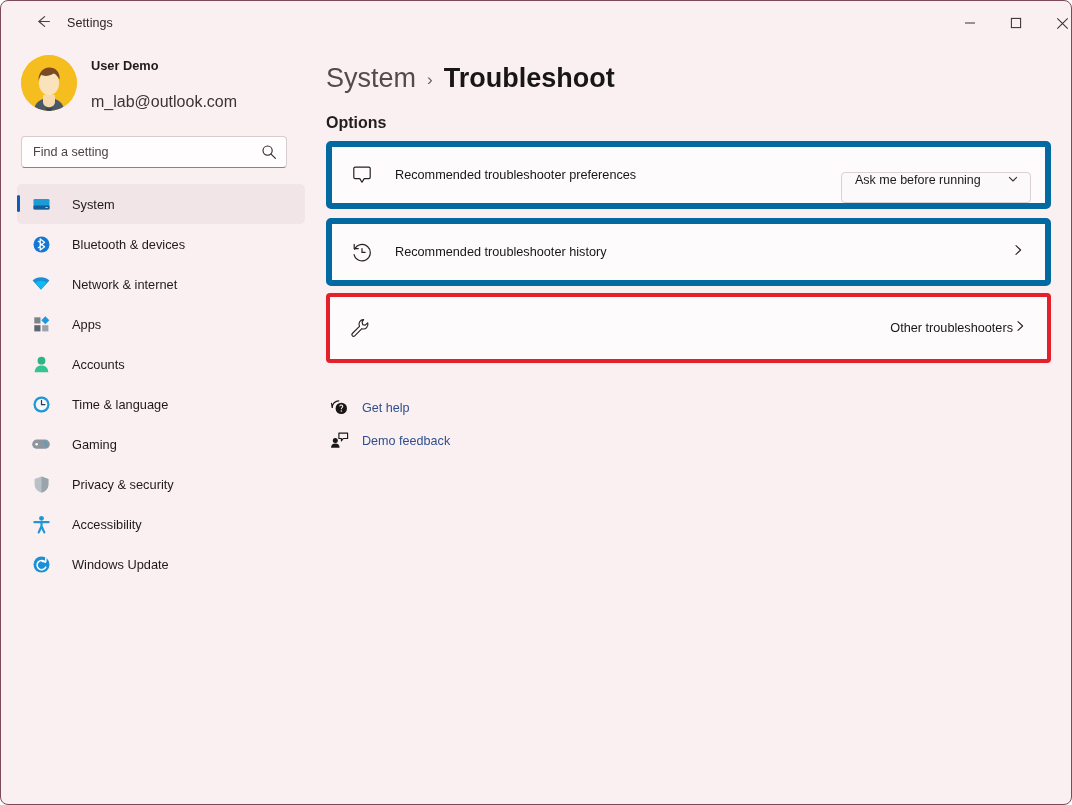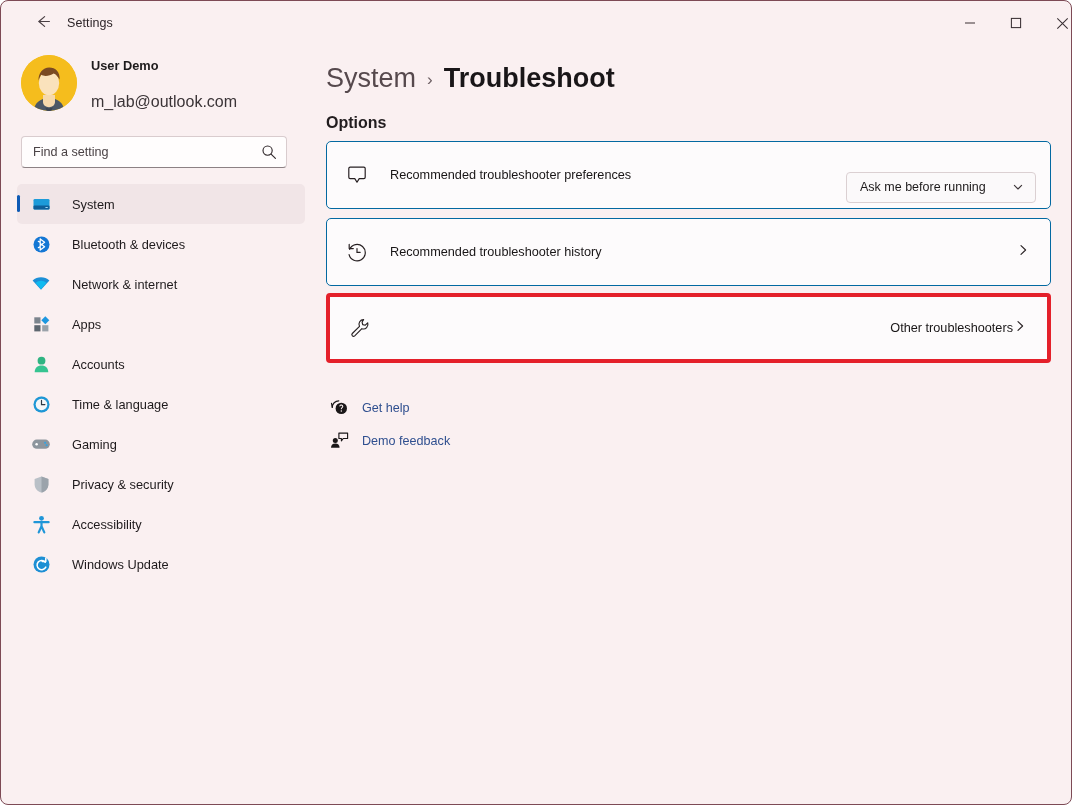--- a/index.html
+++ b/index.html
@@ -188,21 +188,21 @@
   #section-label {
     margin-top: 20px;
     font-size: 16px;
     color: #221d1f;
     font-weight: bold;
   }
 
   .card {
     position: relative;
     background: #fdfbfc;
-    border: 1px solid #0369a1;
+    border: 6px solid #0369a1;
     border-radius: 5px;
     margin-top: 9px;
     display: flex;
     align-items: center;
     padding: 0 14px 0 17px;
     height: 68px;
   }
   .card.highlighted {
     border: 4px solid #e4202a;
     border-radius: 4px;
@@ -240,21 +240,20 @@
   }
 
   #dropdown {
     flex: 0 0 auto;
     width: 190px;
     height: 31px;
     background: #fbf9fa;
     border: 1px solid #dbd0d2;
     border-radius: 4px;
     display: flex;
-    align-items: center;
     justify-content: space-between;
     padding: 0 11px 0 13px;
     margin-top: 24px;
   }
   #dropdown-value {
     font-size: 12.5px;
     color: #1d1a1b;
   }
   #dropdown-arrow { color: #3d3538; display: flex; }
 

